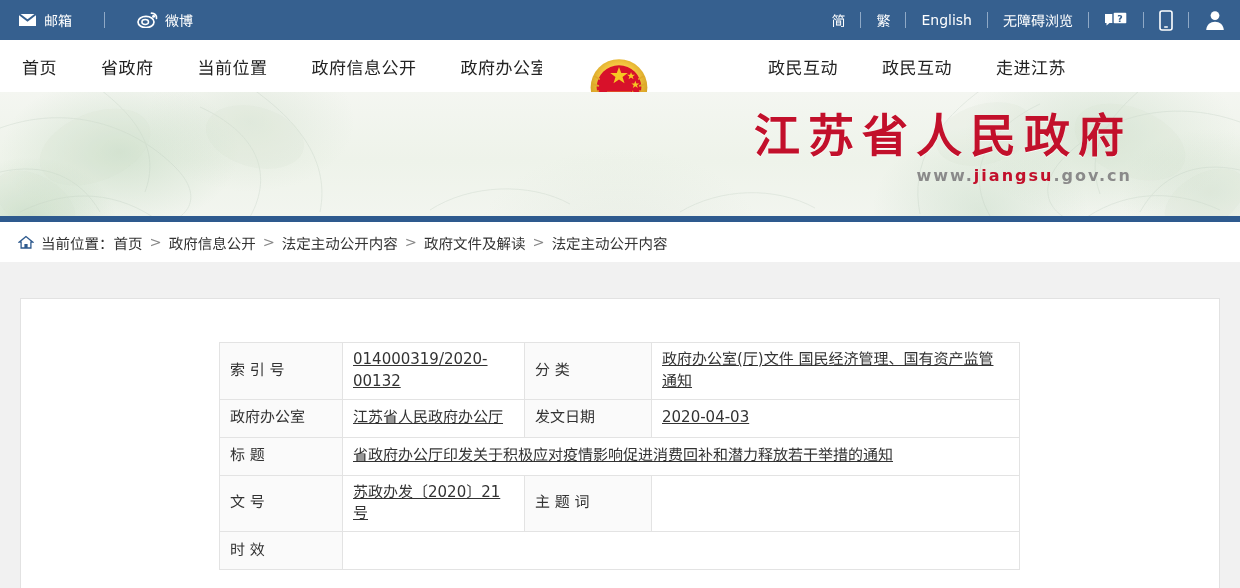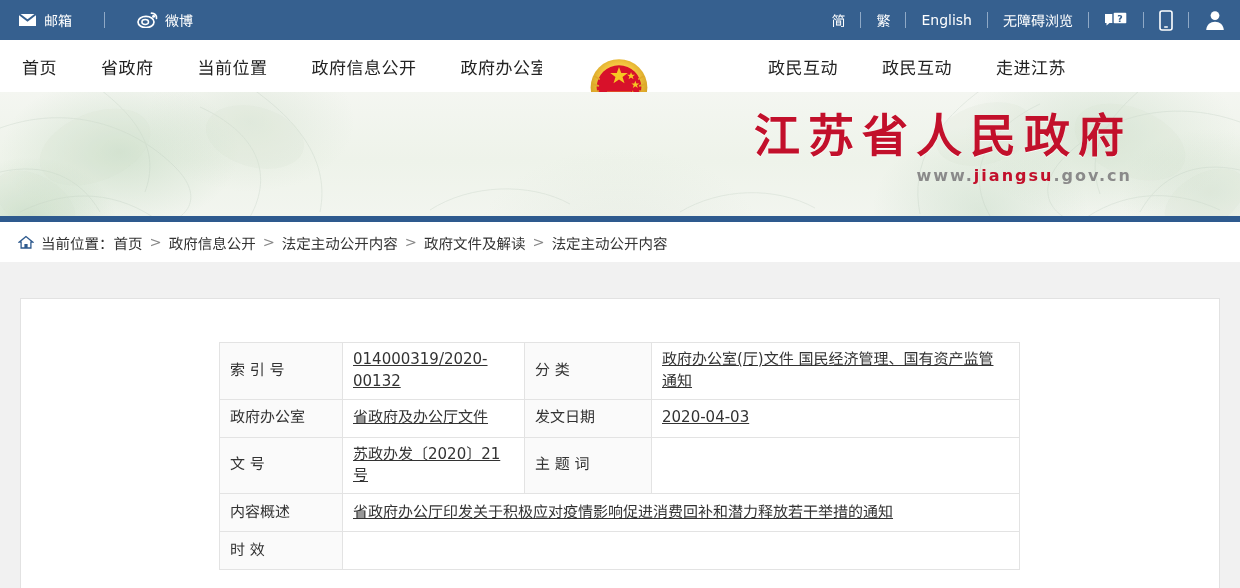--- a/index.html
+++ b/index.html
@@ -338,33 +338,33 @@
     </colgroup>
     <tbody>
       <tr class="row-h2">
         <td class="lbl">索 引 号</td>
         <td class="val">014000319/2020-00132</td>
         <td class="lbl">分    类</td>
         <td class="val">政府办公室(厅)文件 国民经济管理、国有资产监管 通知</td>
       </tr>
       <tr class="row-h">
         <td class="lbl">政府办公室</td>
-        <td class="val">省政府及办公厅文件</td>
+        <td class="val">江苏省人民政府办公厅</td>
         <td class="lbl">发文日期</td>
         <td class="val">2020-04-03</td>
+      </tr>
+      <tr class="row-h">
+        <td class="lbl">标    题</td>
+        <td class="val" colspan="3">省政府办公厅印发关于积极应对疫情影响促进消费回补和潜力释放若干举措的通知</td>
       </tr>
       <tr class="row-h">
         <td class="lbl">文    号</td>
         <td class="val">苏政办发〔2020〕21号</td>
         <td class="lbl">主 题 词</td>
         <td class="val"></td>
       </tr>
       <tr class="row-h">
-        <td class="lbl">内容概述</td>
-        <td class="val" colspan="3">省政府办公厅印发关于积极应对疫情影响促进消费回补和潜力释放若干举措的通知</td>
-      </tr>
-      <tr class="row-h">
         <td class="lbl">时    效</td>
         <td class="val" colspan="3"></td>
       </tr>
     </tbody>
   </table>
 </div>
 
 </body></html>

